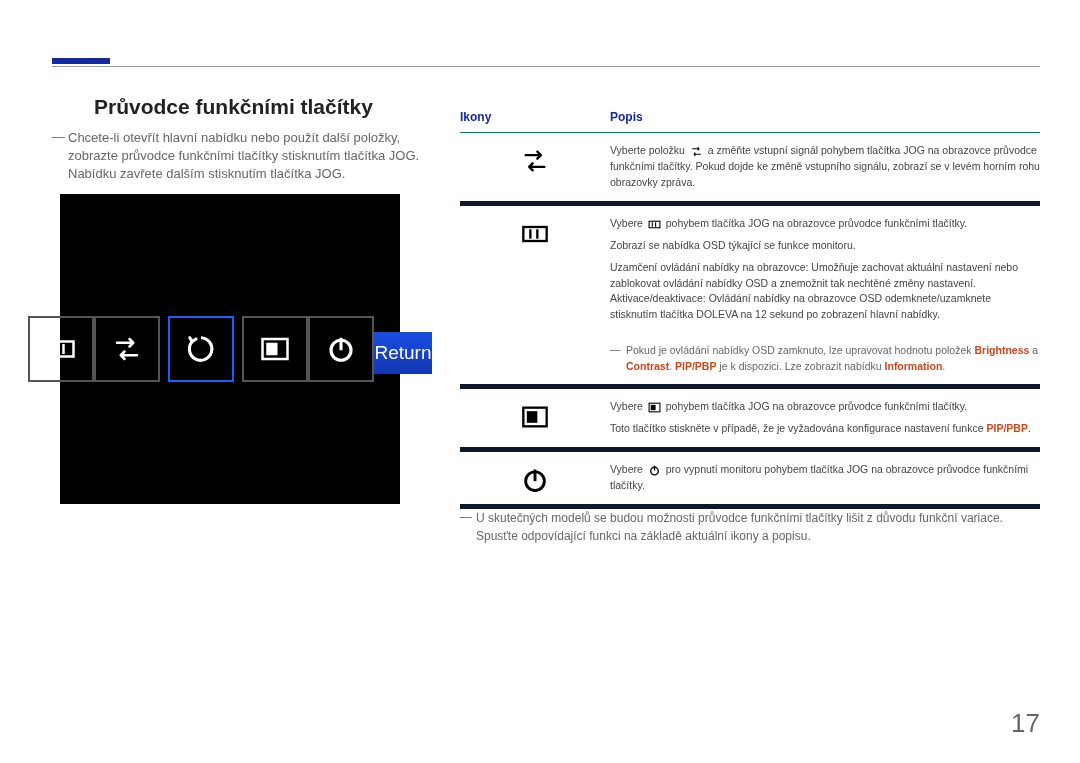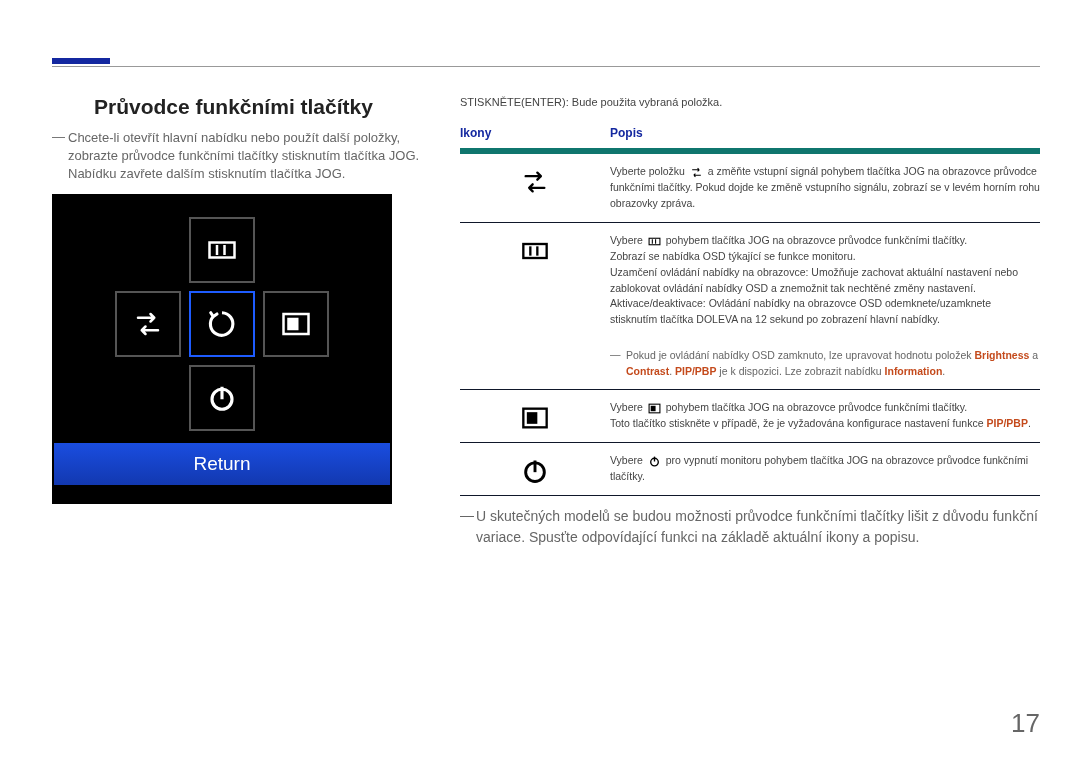--- a/index.html
+++ b/index.html
@@ -57,24 +57,25 @@
     top: -1px;
     color: #666;
   }
   .button-panel {
     width: 340px;
     height: 310px;
     background: #000;
     margin-top: 10px;
     position: relative;
     display: flex;
-    flex-direction: column;
+    flex-direction: row;
     align-items: center;
     justify-content: center;
     padding: 2px;
+    margin-left: 8px;
   }
   .btn-row { display: flex; gap: 8px; margin: 4px 0; }
   .osd-btn {
     width: 66px; height: 66px;
     border: 2px solid #555;
     display: flex; align-items: center; justify-content: center;
   }
   .osd-btn.center { border: 2px solid #1e5cff; }
   .osd-btn svg { width: 30px; height: 30px; }
   .return-bar {
@@ -82,34 +83,34 @@
     background: linear-gradient(180deg,#1a4de0,#1238b0);
     color: #fff;
     text-align: center;
     font-size: 19px;
     font-weight: 300;
     padding: 10px 0;
     margin-top: 8px;
   }
   .right-p { margin-bottom: 8px; }
   .table { margin-top: 14px; }
-  .thead { display: flex; font-weight: 700; color: #1428a0; font-size: 12px; padding-bottom: 6px; border-bottom: 6px solid #0f766e; }
+  .thead { display: flex; font-weight: 700; color: #1428a0; font-size: 12px; padding-bottom: 6px; border-bottom: 1px solid #0f766e; }
   .th-icon { width: 150px; }
-  .trow { display: flex; padding: 10px 0; border-bottom: 1px solid #0f172a; align-items: flex-start; }
+  .trow { display: flex; padding: 10px 0; border-bottom: 5px solid #0f172a; align-items: flex-start; }
   .trow:last-of-type { border-bottom: none; }
   .tc-icon {
     width: 150px;
     display: flex;
     align-items: center;
     justify-content: center;
     padding-top: 4px;
   }
   .tc-icon svg { width: 28px; height: 28px; }
   .tc-desc { flex: 1; font-size: 10.5px; line-height: 1.5; color: #444; }
-  .tc-desc .sub { }
+  .tc-desc .sub { margin-top: 6px; }
   .note-dash {
     position: relative;
     padding-left: 16px;
     font-size: 10.5px;
     color: #666;
     margin-top: 20px;
   }
   .note-dash:before {
     content: "—";
     position: absolute; left: 0; top: -1px;
@@ -118,21 +119,21 @@
   .inline-icon { display: inline-block; vertical-align: middle; margin: 0 2px; }
   .inline-icon svg { width: 13px; height: 13px; vertical-align: middle; }
   .page-number {
     position: absolute;
     right: 40px;
     bottom: 24px;
     font-size: 26px;
     font-weight: 300;
     color: #666;
   }
-  .foot-note { font-size: 14px; color: #666; line-height: 1.5; position: relative; padding-left: 16px; margin-top: 10px; }
+  .foot-note { font-size: 12px; color: #666; line-height: 1.5; position: relative; padding-left: 16px; }
   .foot-note:before { content: "—"; position: absolute; left: 0; top: -1px; }
 </style>
 </head>
 <body>
 
 <div class="top-accent"></div>
 <div class="top-rule"></div>
 
 <div class="page">
   <div class="columns">
@@ -175,21 +176,20 @@
                 <circle cx="12" cy="13" r="8" fill="none" stroke="#fff" stroke-width="2.5"></circle>
                 <line x1="12" y1="3" x2="12" y2="13" stroke="#fff" stroke-width="2.5"></line>
               </svg>
           </div>
         </div>
         <div class="return-bar">Return</div>
       </div>
     </div>
 
     <div class="right-col">
-      <p class="right-p">STISKNĚTE(ENTER): Bude použita vybraná položka.</p>
 
       <div class="table">
         <div class="thead">
           <div class="th-icon">Ikony</div>
           <div>Popis</div>
         </div>
 
         <div class="trow">
           <div class="tc-icon">
             <svg viewBox="0 0 24 24">

